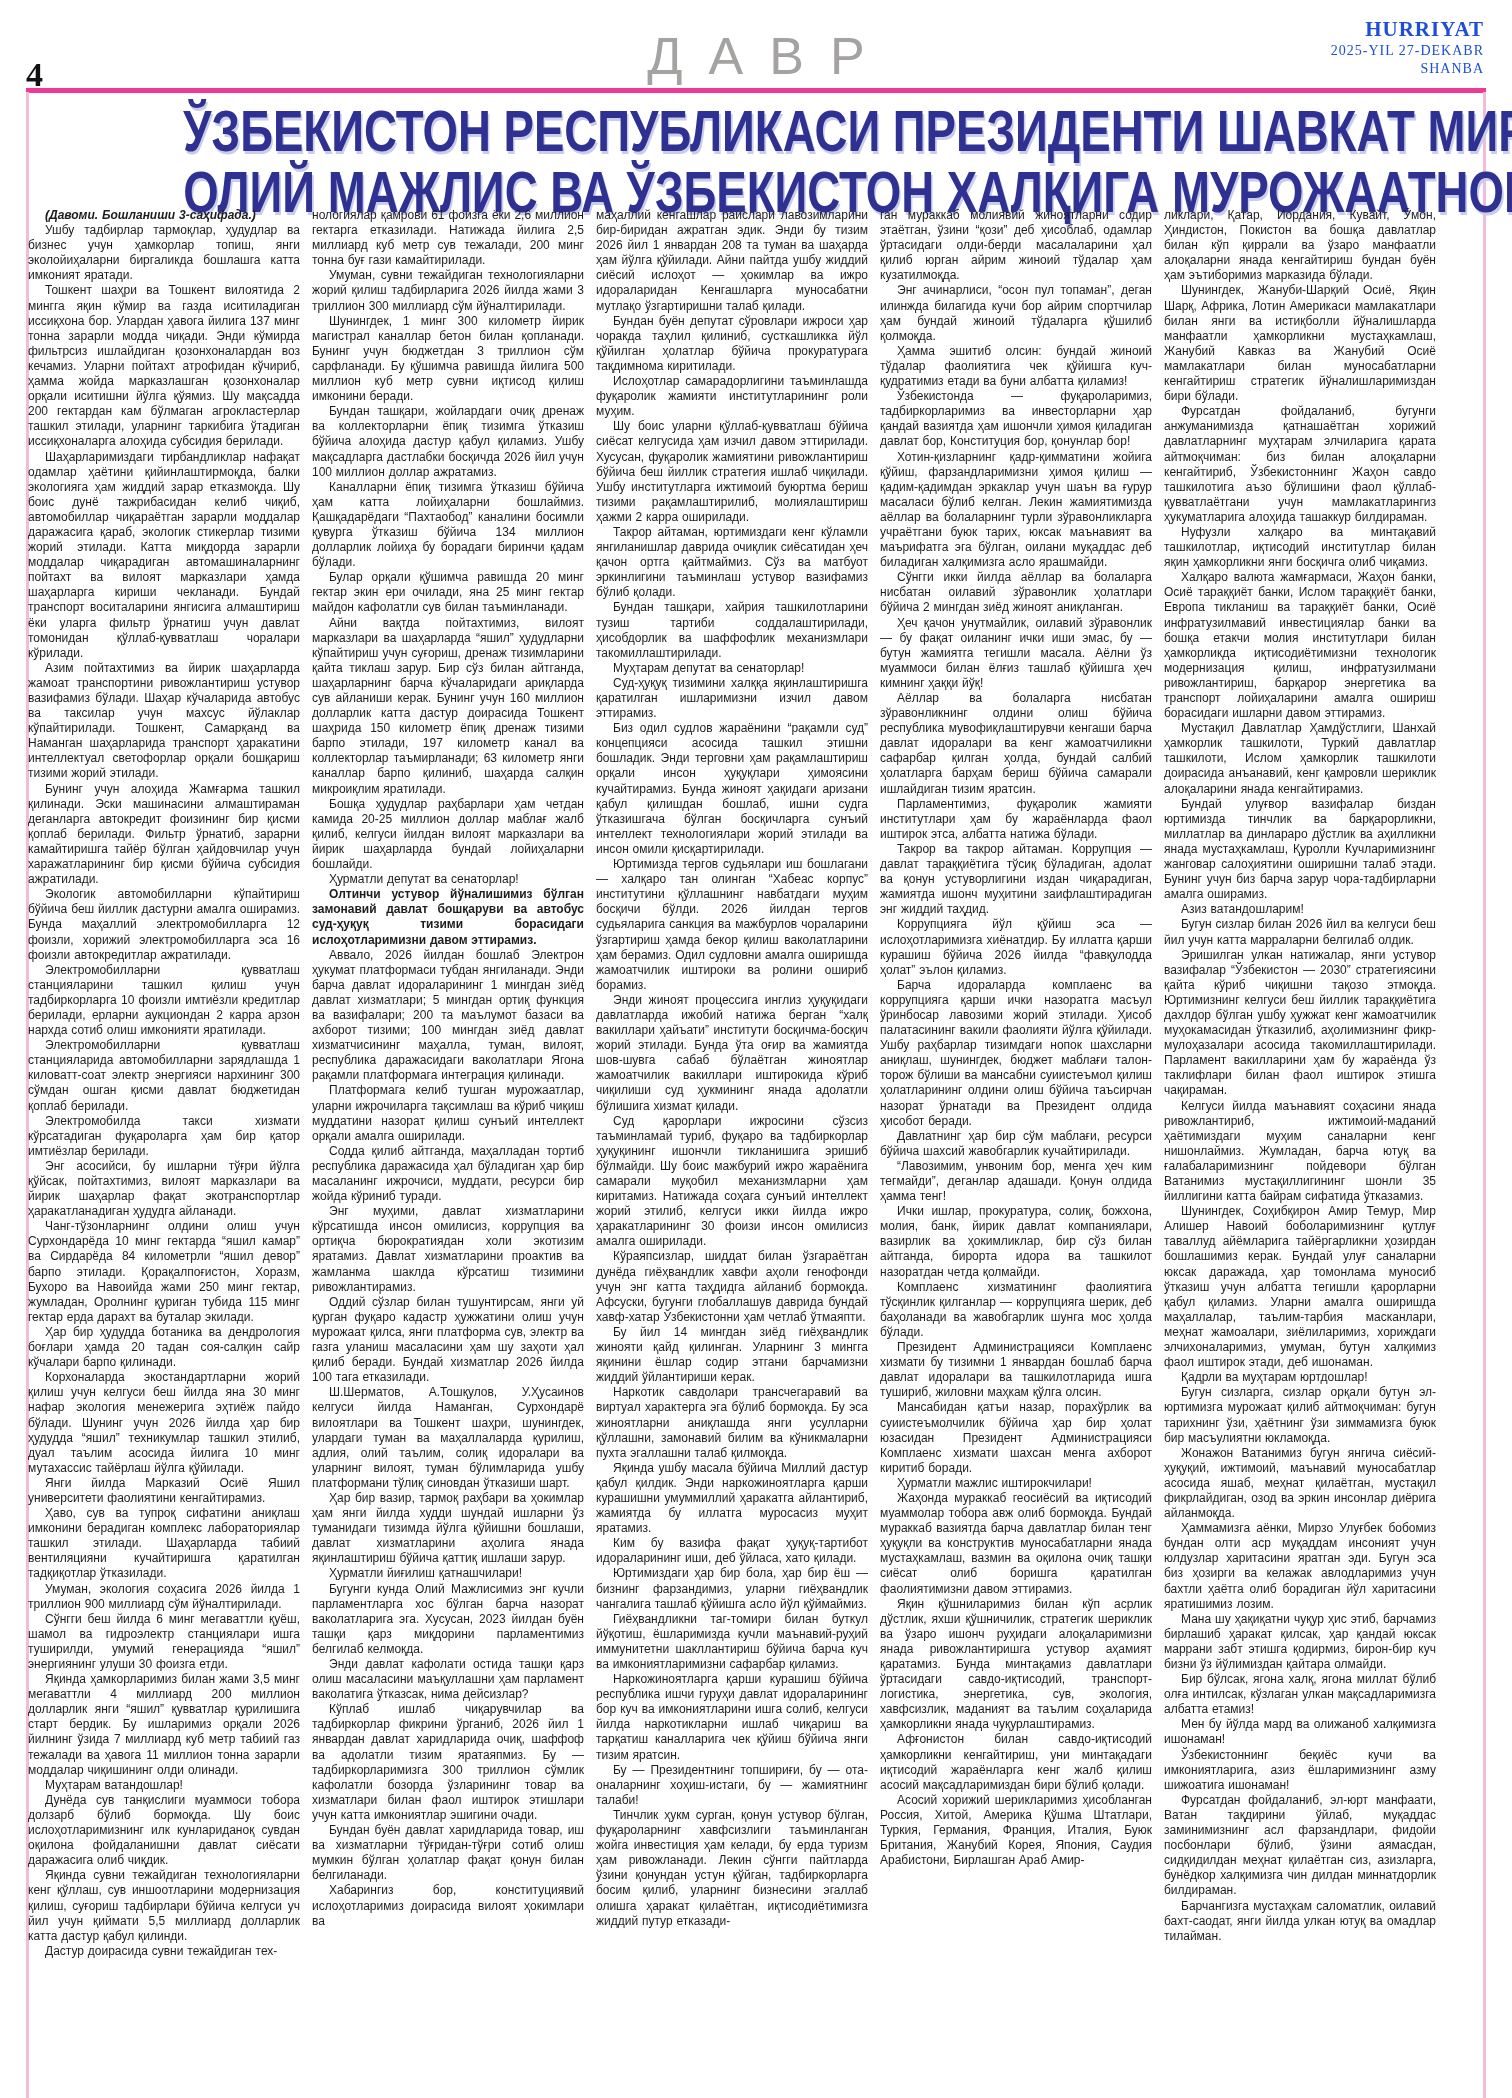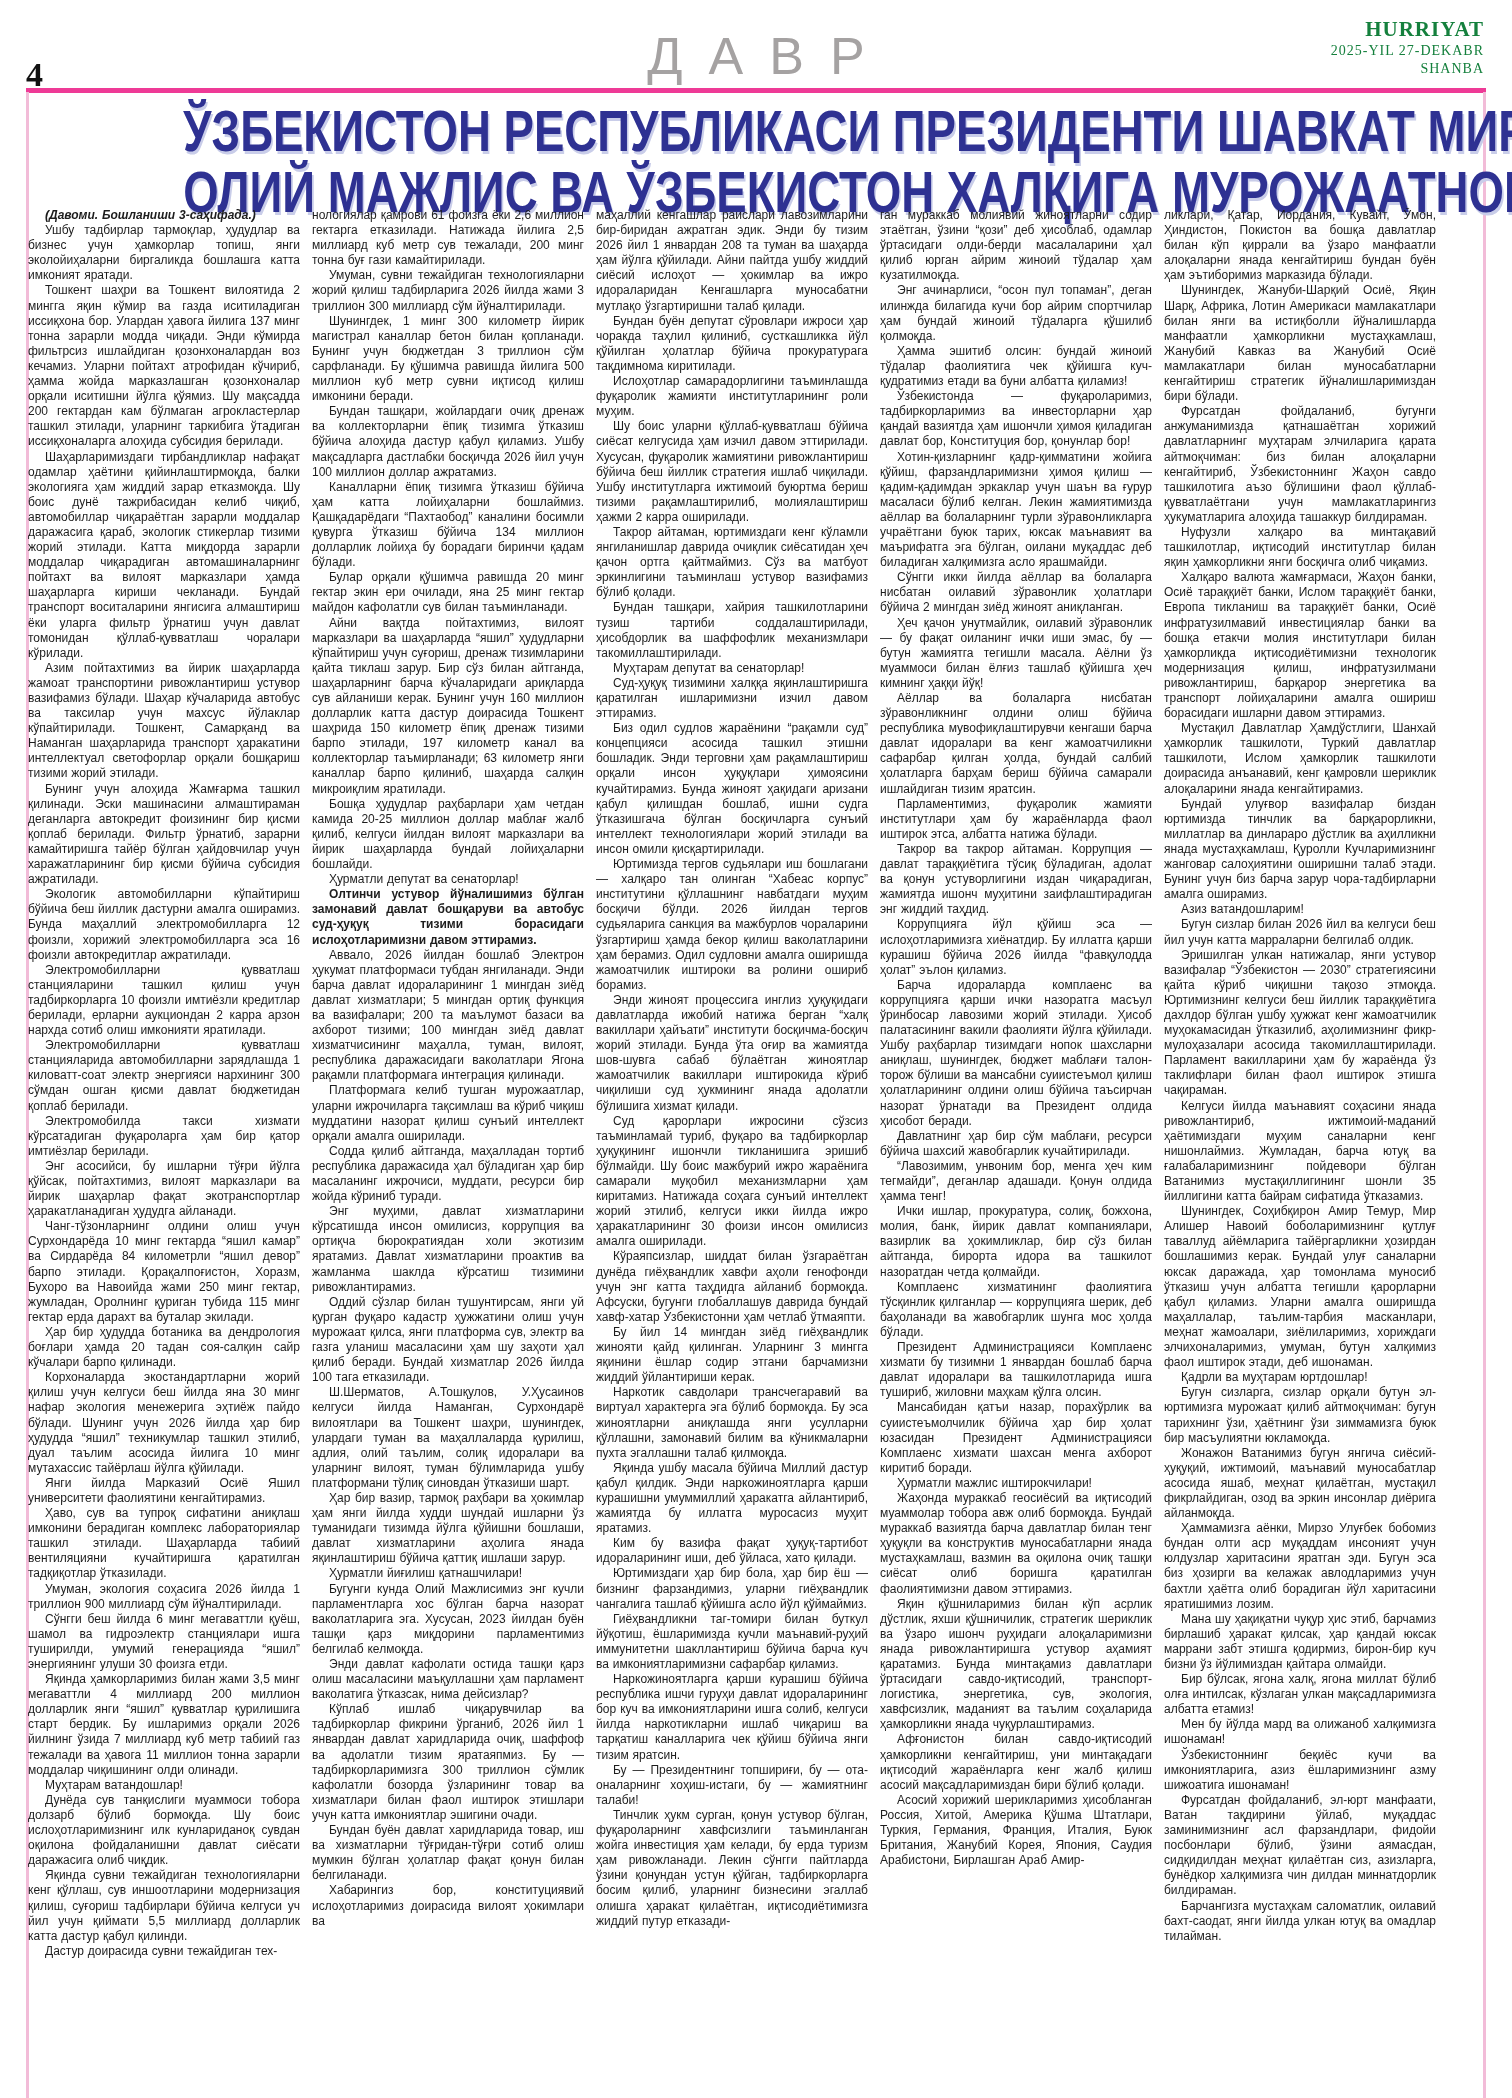--- a/index.html
+++ b/index.html
@@ -15,21 +15,21 @@
   }
   .logo{
     position:absolute;left:0;right:0;top:22px;text-align:center;
     font-family:"Liberation Sans",sans-serif;font-weight:100;
     font-size:52px;letter-spacing:26px;color:#a5a2a2;line-height:1;
     text-indent:26px;
     margin-top:8px;
   }
   .mast-right{
     position:absolute;right:28px;top:16px;text-align:right;
-    font-family:"Liberation Serif",serif;color:#15803d;line-height:1.25;
+    font-family:"Liberation Serif",serif;color:#1d4ed8;line-height:1.25;
   }
   .brand{font-weight:bold;font-size:21px;letter-spacing:1px;}
   .issue-date,.issue-day{font-size:14px;letter-spacing:1px;}
   
   .top-rule{position:absolute;left:26px;right:26px;top:88px;height:5px;background:#ee3a96;}
   .edge{position:absolute;top:92px;bottom:0;width:3px;background:#f2bcd8;}
   .edge.left{left:26px;}
   .edge.right{right:26px;}
   
   .headline{margin:14px 40px 6px 40px;text-align:center;color:#2e3192;}

